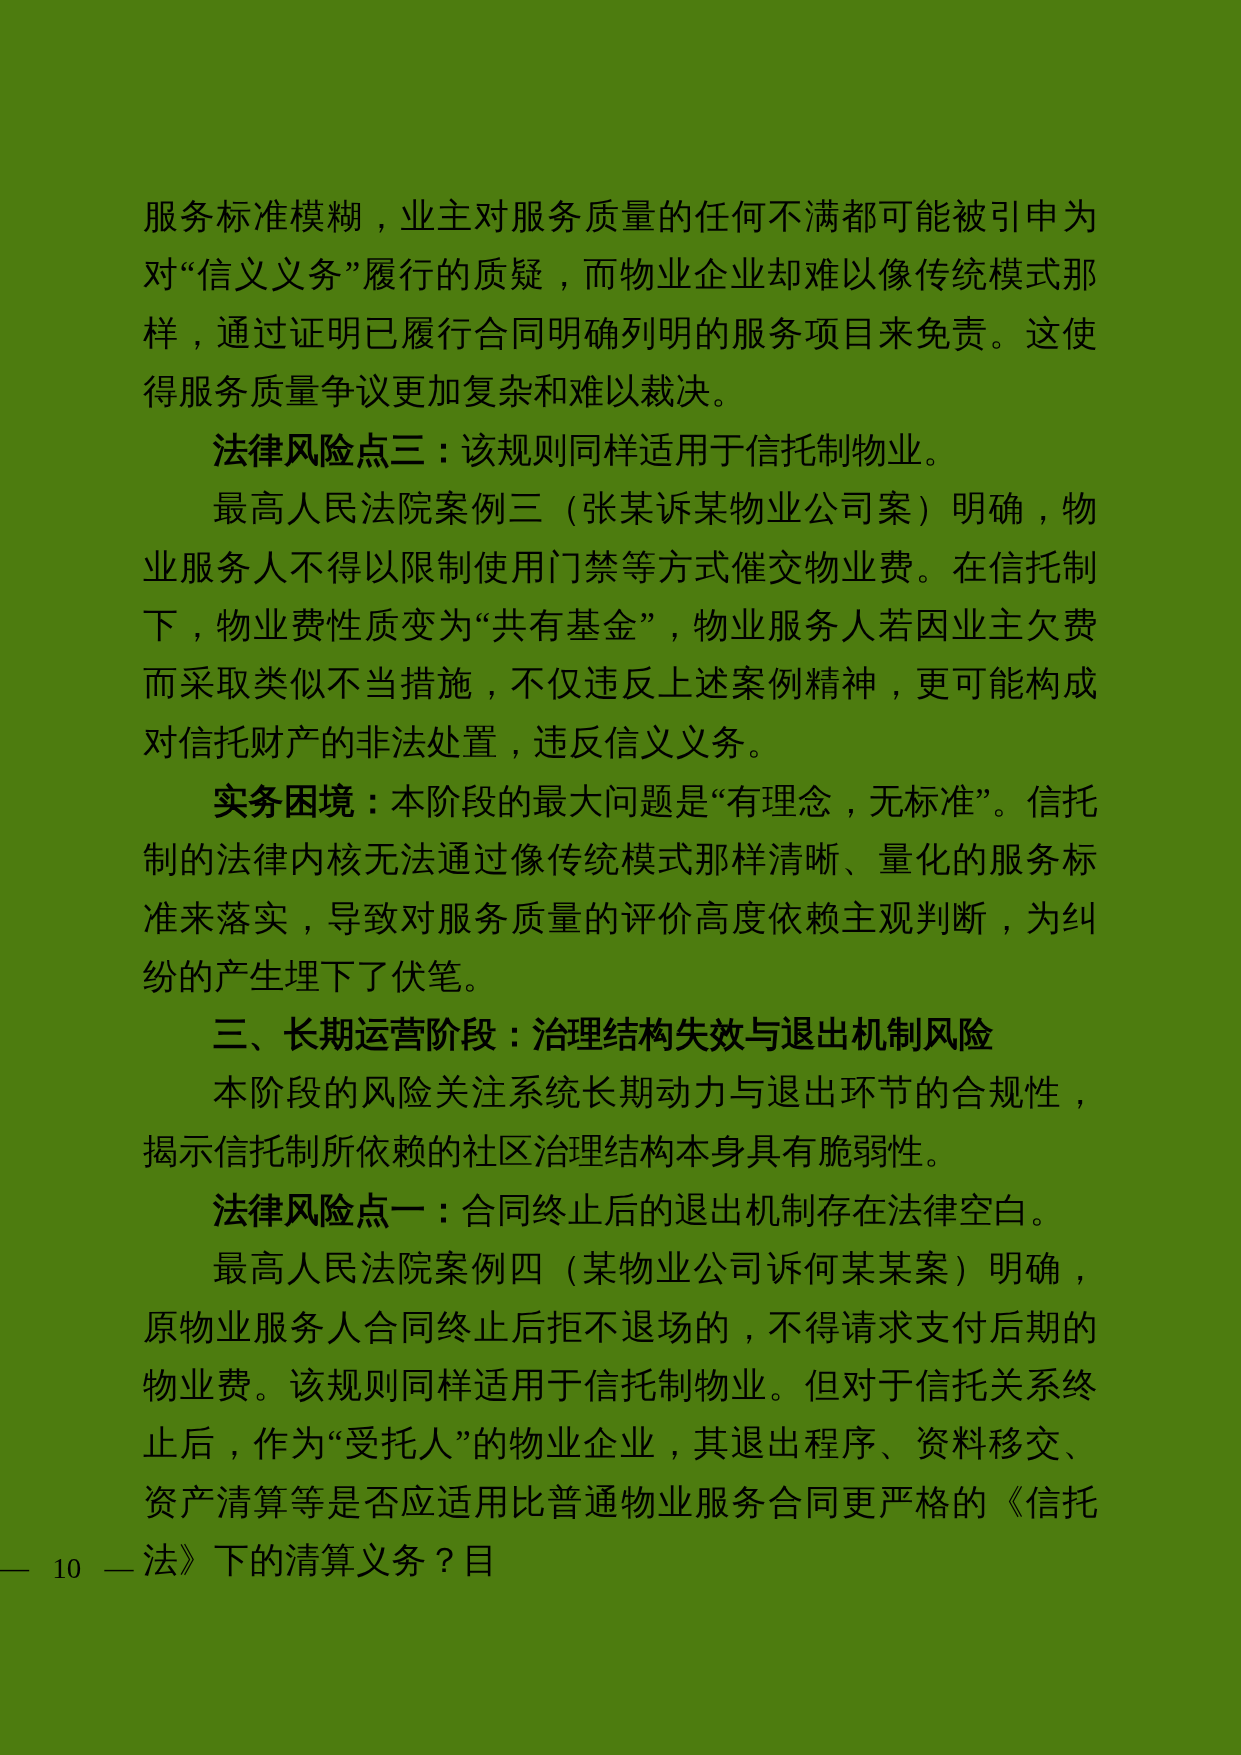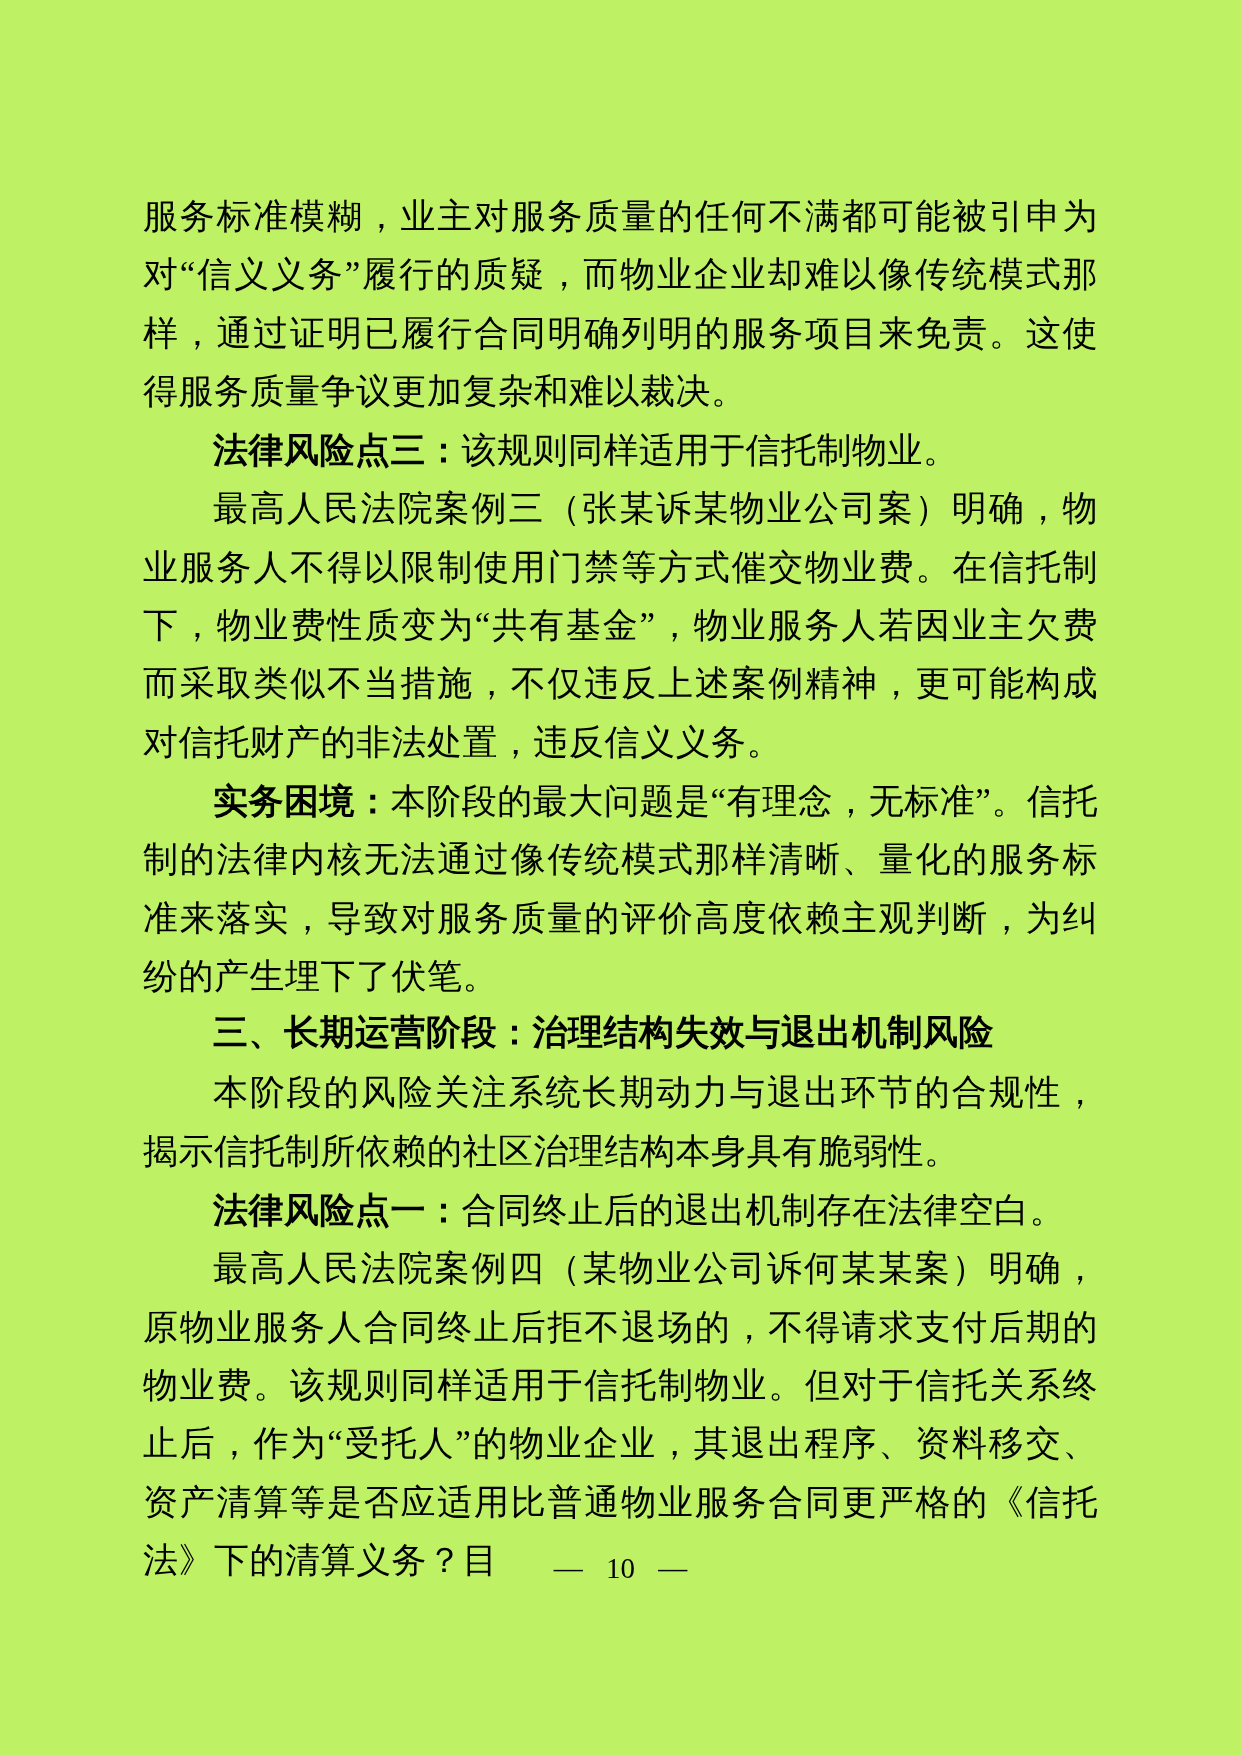--- a/index.html
+++ b/index.html
@@ -4,21 +4,21 @@
 <style>
   html, body {
     margin: 0;
     padding: 0;
     background: #ffffff;
   }
   .page {
     position: relative;
     width: 1241px;
     height: 1755px;
-    background: #bef264;
+    background: #4d7c0f;
     color: #000000;
     font-family: "Liberation Serif", "DejaVu Serif", serif;
     overflow: hidden;
   }
   .content {
     position: absolute;
     left: 143px;
     top: 188px;
     width: 955px;
     font-size: 35px;
@@ -33,29 +33,29 @@
     text-indent: 2em;
   }
   .content p.no-indent {
     text-indent: 0;
   }
   .lead {
     font-family: Liberation Sans, sans-serif;
     font-weight: bold;
   }
   .heading {
-    font-family: Liberation Mono, monospace;
+    font-family: Liberation Serif, serif;
     font-weight: bold;
   }
   .footer {
     position: absolute;
     left: 0;
     top: 1552px;
     width: 1241px;
-    text-align: center;
+    text-align: left;
     font-size: 29px;
     word-spacing: 16px;
     font-family: "Liberation Serif", "DejaVu Serif", serif;
   }
 </style>
 </head>
 <body>
 
 <div class="page">
   <div class="content">

